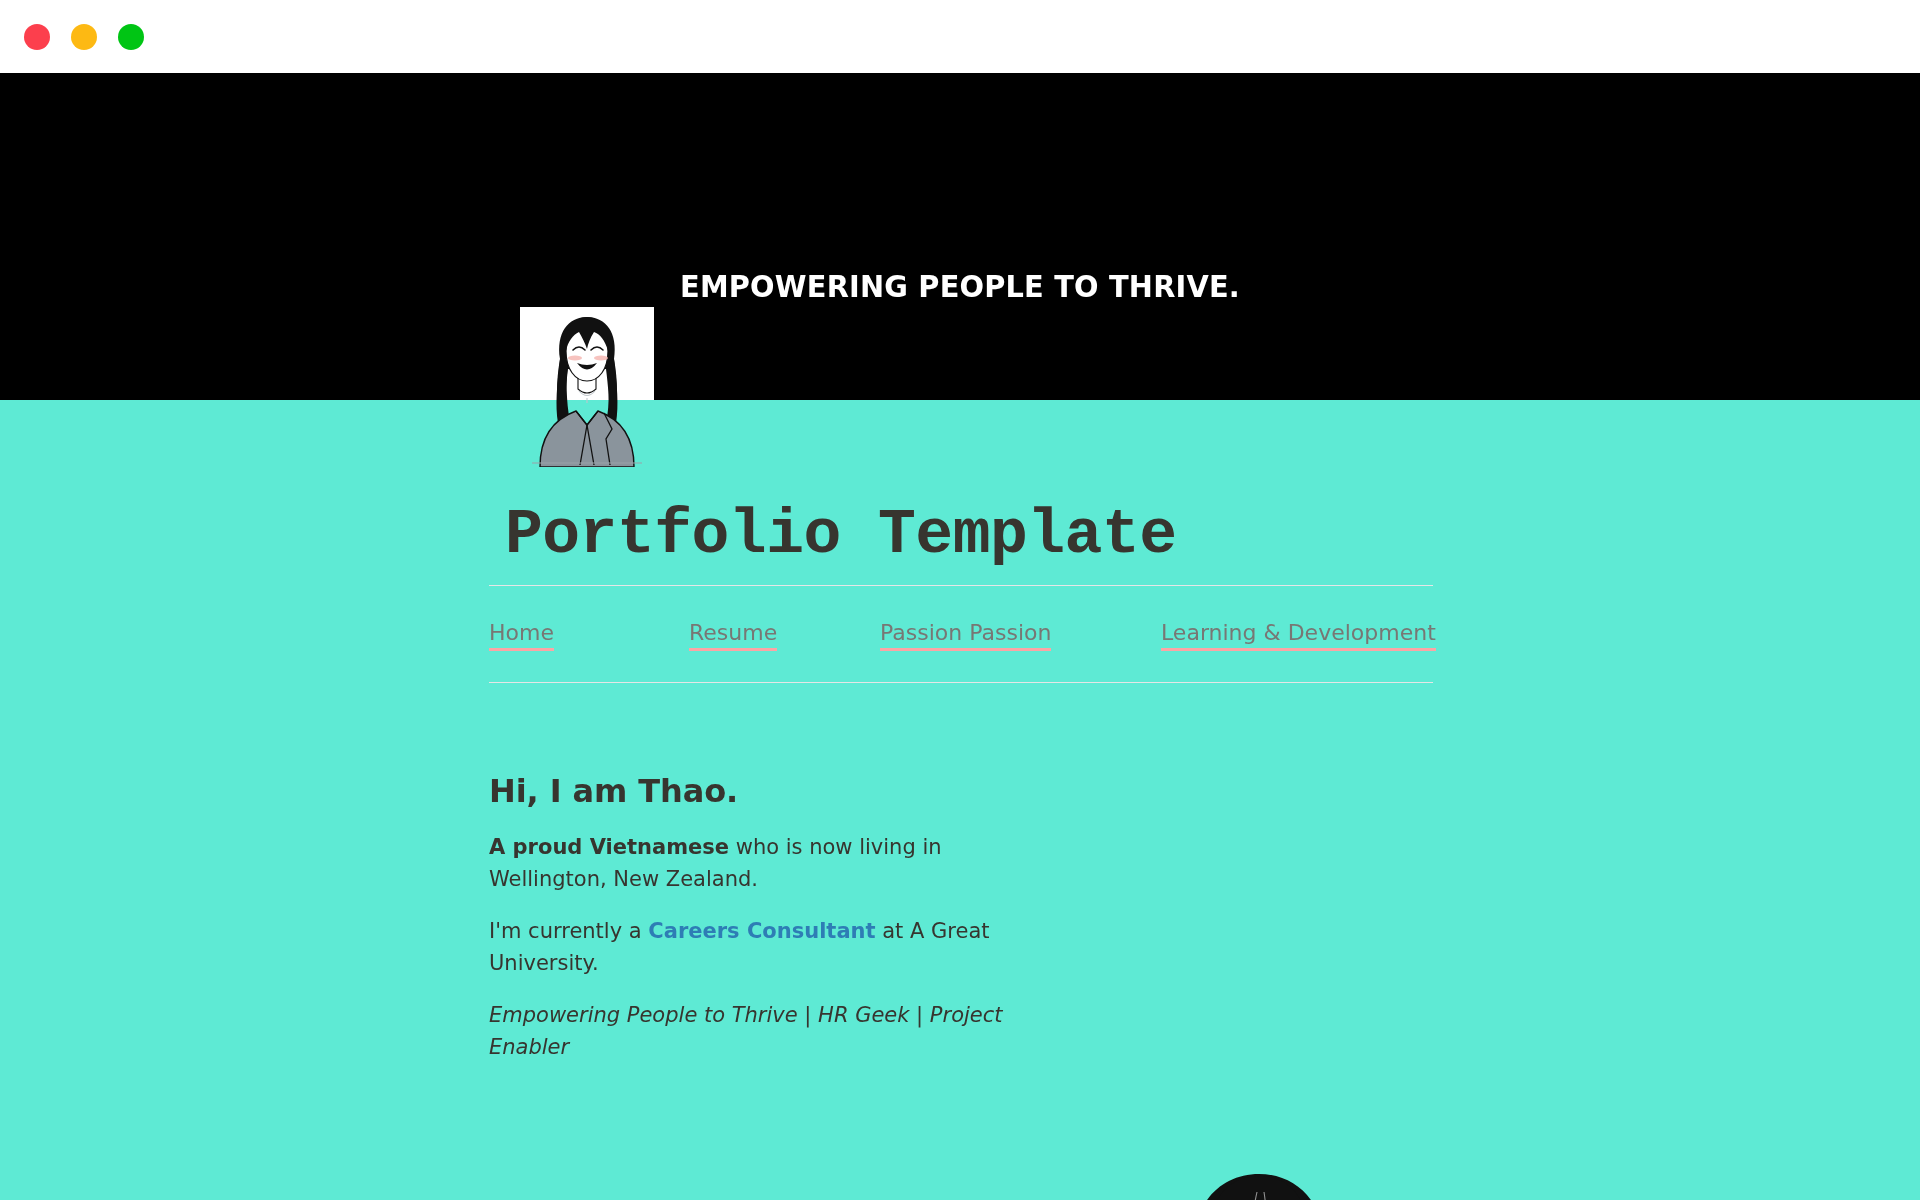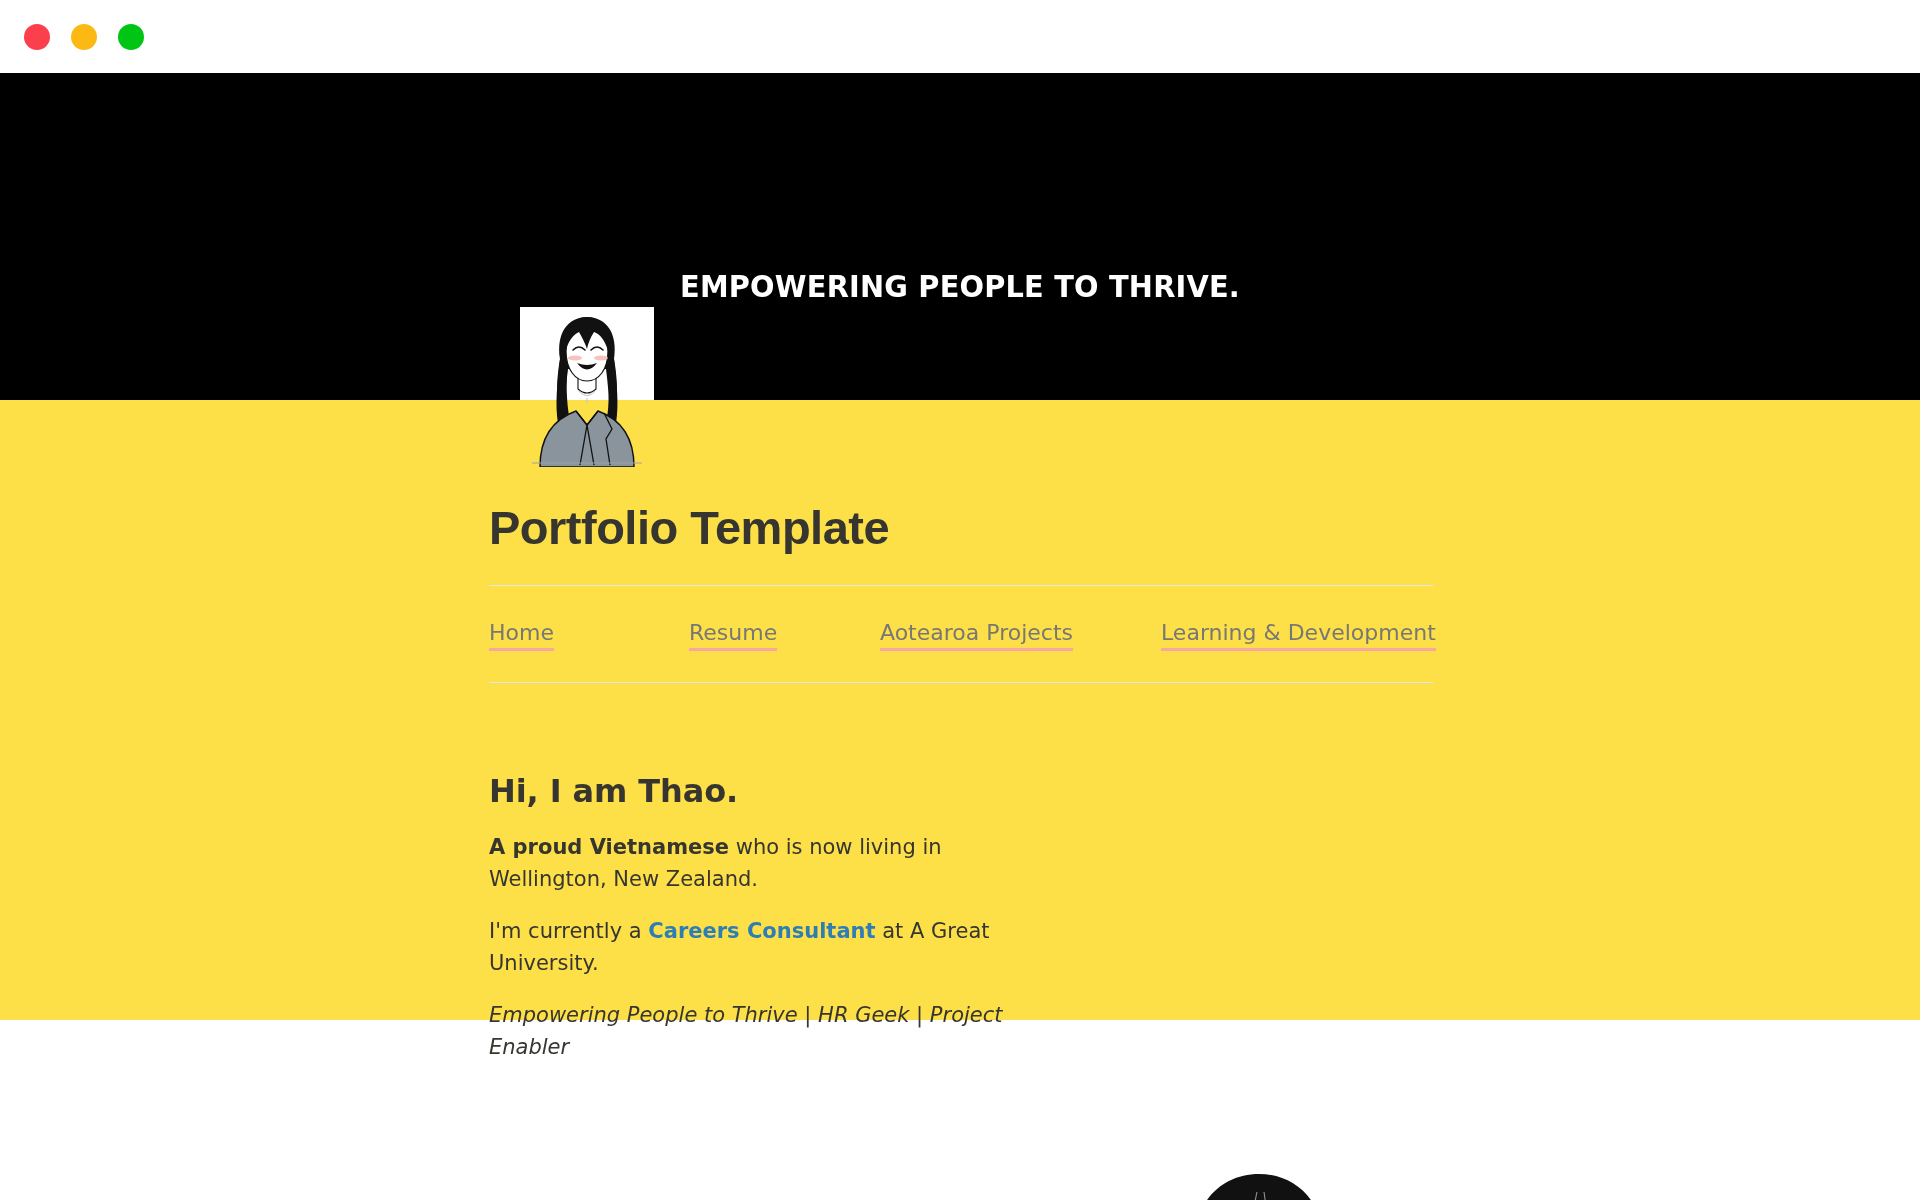--- a/index.html
+++ b/index.html
@@ -3,21 +3,21 @@
 <meta charset="utf-8">
 <title>Portfolio Template</title>
 <style>
   * { margin:0; padding:0; box-sizing:border-box; }
   html, body {
     width:1920px; height:1200px;
     background:#ffffff;
     font-family:"Liberation Sans", sans-serif;
     overflow:hidden;
   }
-  #root { position:relative; width:1920px; height:1020px; background:#fde047; }
+  #root { position:relative; width:1920px; height:1200px; background:#5eead4; }
 
   
   .titlebar {
     position:absolute; top:0; left:0; width:1920px; height:73px;
     background:#ffffff; display:flex; align-items:center; padding-left:24px;
   }
   .traffic { display:flex; gap:21px; align-items:center; }
   .dot { width:26px; height:26px; border-radius:50%; display:block; }
   .dot.red    { background:#fc3f4d; }
   .dot.yellow { background:#fdb913; }
@@ -45,24 +45,24 @@
   .avatar-plate {
     position:absolute; top:0; left:0; width:134px; height:93px;
     background:#ffffff;
   }
   .avatar-art { position:absolute; top:0; left:0; width:134px; height:160px; }
 
   
   .page { position:absolute; top:400px; left:0; width:1920px; }
 
   .page-title {
-    position:absolute; top:100px; left:489px;
-    font-size:47px; font-weight:bold; color:#37352f;
+    position:absolute; top:100px; left:505px;
+    font-size:63px; font-weight:bold; color:#37352f;
     letter-spacing:-0.5px;
-    font-family:Liberation Sans, sans-serif;
+    font-family:Liberation Mono, monospace;
   }
 
   .rule {
     position:absolute; left:489px; width:944px; height:1px;
     background:#e6e6e6;
   }
   .rule.top    { top:185px; }
   .rule.bottom { top:282px; }
 
   
@@ -169,21 +169,21 @@
 
   <div class="page">
 
     <h1 class="page-title">Portfolio Template</h1>
 
     <div class="rule top"></div>
 
     <nav class="nav">
       <a class="nav-item i0" href="#">Home</a>
       <a class="nav-item i1" href="#">Resume</a>
-      <a class="nav-item i2" href="#">Aotearoa Projects</a>
+      <a class="nav-item i2" href="#">Passion Passion</a>
       <a class="nav-item i3" href="#">Learning &amp; Development</a>
     </nav>
 
     <div class="rule bottom"></div>
 
     <section class="intro">
       <h2>Hi, I am Thao.</h2>
 
       <p><span class="strong">A proud Vietnamese</span><span> who is now living in Wellington, New Zealand.</span></p>
 

